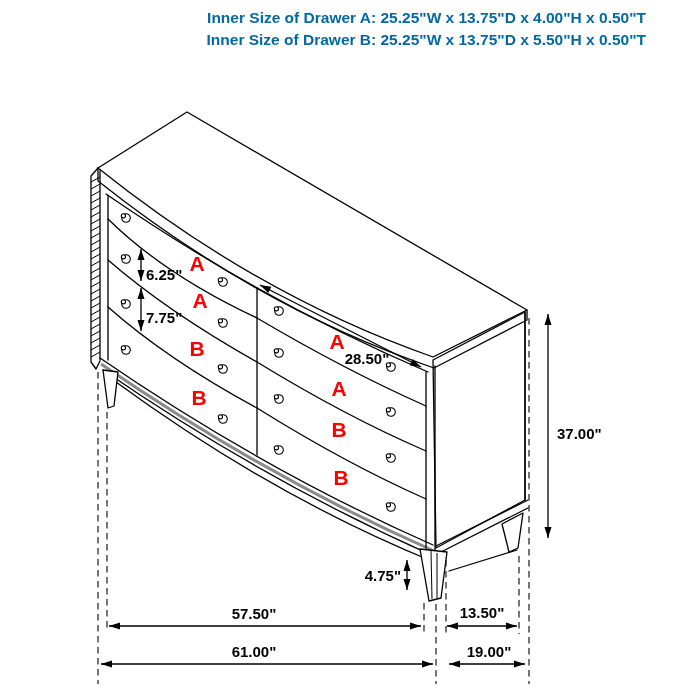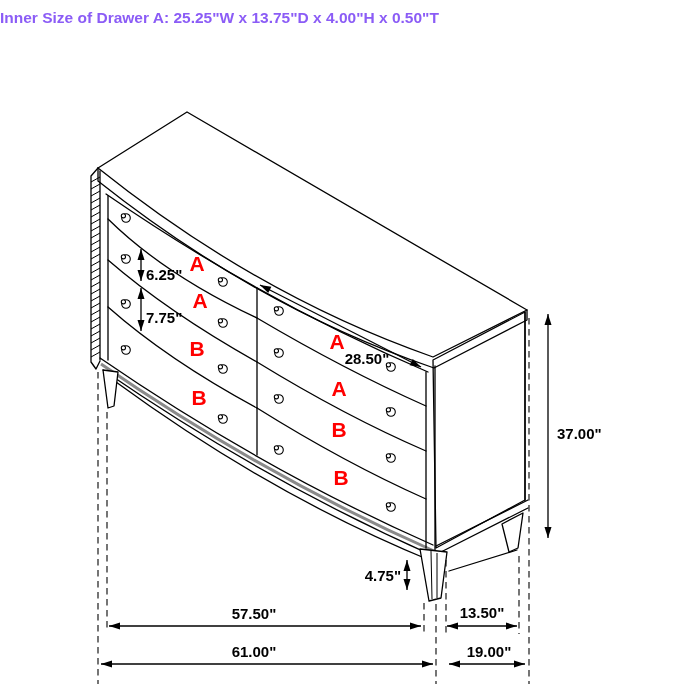--- a/index.html
+++ b/index.html
@@ -1,37 +1,38 @@
 <!DOCTYPE html>
 <html><head>
 <meta charset="utf-8">
 <style>
   html,body{margin:0;padding:0;background:#fff;}
   .page{position:relative;width:700px;height:700px;background:#fff;overflow:hidden;
         font-family:"Liberation Sans",sans-serif;}
-  .title-block{position:absolute;top:7px;left:0;width:646px;text-align:left;
-        font-weight:bold;font-size:15.5px;line-height:22px;color:#8b5cf6;}
+  .title-block{position:absolute;top:7px;left:0;width:646px;text-align:right;
+        font-weight:bold;font-size:15.5px;line-height:22px;color:#0369a1;}
   svg{position:absolute;left:0;top:0;}
   .stroke{fill:none;stroke:#000;stroke-width:1.3;stroke-linecap:round;stroke-linejoin:round;}
   .fillw{fill:#fff;stroke:#000;stroke-width:1.3;stroke-linejoin:round;}
   .thin{fill:none;stroke:#000;stroke-width:1;}
   .gray{fill:none;stroke:#8a8a8a;stroke-width:3;}
   .dash{fill:none;stroke:#1a1a1a;stroke-width:1.2;stroke-dasharray:6.5 4.5;}
   .dim{stroke:#000;stroke-width:1.3;fill:none;}
   .dimt{font-family:"Liberation Sans",sans-serif;font-weight:bold;font-size:15px;fill:#000;}
   .redL{font-family:"Liberation Sans",sans-serif;font-weight:bold;font-size:21px;}
   .knob{fill:#fff;stroke:#000;stroke-width:1.1;}
 </style>
 </head>
 <body>
 
 <div class="page">
 
   <div class="title-block">
     <div>Inner Size of Drawer A: 25.25"W x 13.75"D x 4.00"H x 0.50"T</div>
+    <div>Inner Size of Drawer B: 25.25"W x 13.75"D x 5.50"H x 0.50"T</div>
   </div>
 
   <svg width="700" height="700" viewBox="0 0 700 700">
     <defs>
       <marker id="arr" viewBox="0 0 12 8" refX="11.5" refY="4" markerWidth="12" markerHeight="8" orient="auto-start-reverse" markerUnits="userSpaceOnUse">
         <path d="M0.5,0.5 L11.5,4 L0.5,7.5 Z" fill="#000"></path>
       </marker>
     </defs>
 
     <g>

